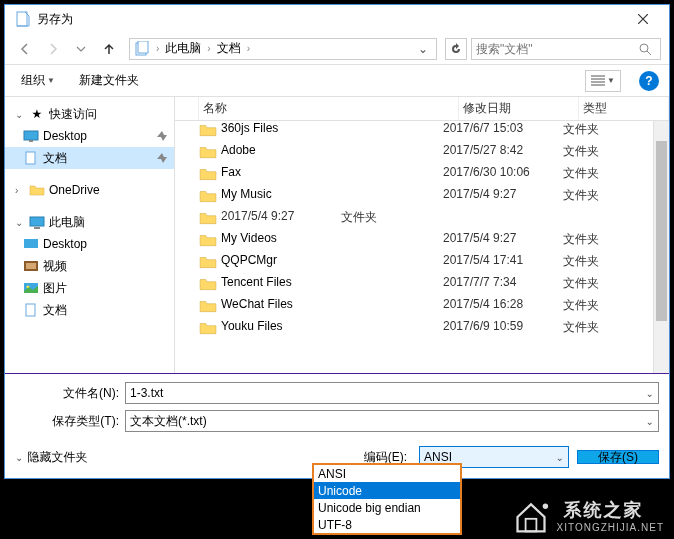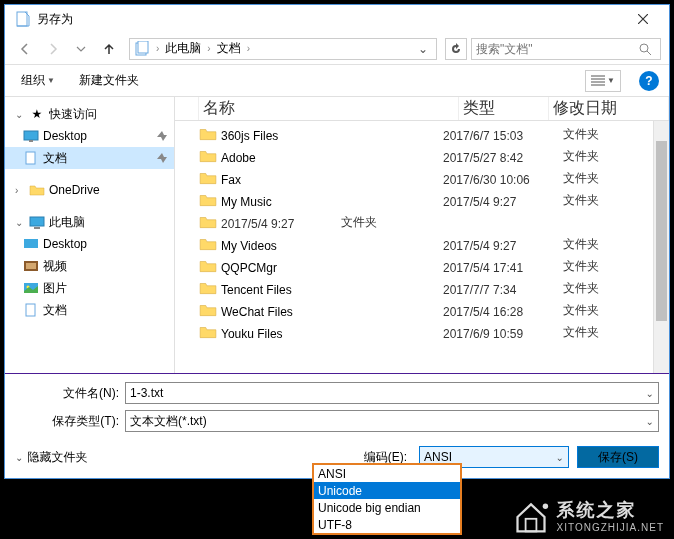--- a/index.html
+++ b/index.html
@@ -37,51 +37,51 @@
 .tree-icon { width: 16px; height: 16px; display: flex; align-items: center; justify-content: center; }
 .tree-label { flex: 1; white-space: nowrap; overflow: hidden; text-overflow: ellipsis; }
 .pin-icon { width: 12px; height: 12px; color: #888; margin-right: 6px; }
 .tree-spacer { height: 10px; }
 .filelist { flex: 1; display: flex; flex-direction: column; overflow: hidden; }
 .list-header { height: 24px; display: flex; align-items: center; border-bottom: 1px solid #e0e0e0; }
 .col-check { width: 24px; }
 .col-name { flex: 1; padding-left: 4px; }
 .col-date { width: 120px; }
 .col-type { width: 90px; }
-.col-head { font-size: 16px; color: #333; padding: 0 4px; border-right: 1px solid #eee; height: 100%; display: flex; align-items: center; }
+.col-head { font-size: 12px; color: #333; padding: 0 4px; border-right: 1px solid #eee; height: 100%; display: flex; align-items: center; }
 .list-body { flex: 1; overflow-y: auto; }
-.file-row { height: 22px; display: flex; align-items: flex-end; cursor: pointer; }
+.file-row { height: 22px; display: flex; align-items: flex-start; cursor: pointer; }
 .file-check { width: 24px; }
 .file-icon { width: 18px; height: 18px; margin-right: 4px; }
 .folder-svg { fill: #ffd968; stroke: #d6a93f; stroke-width: 0.5; }
 .file-name { flex: 1; }
 .file-date { width: 120px; color: #333; }
 .file-type { width: 90px; color: #333; }
 .bottom-panel { border-top: 1px solid #4c1d95; padding: 8px 10px 10px; }
 .field-row { display: flex; align-items: center; margin-bottom: 6px; }
 .field-label { width: 110px; text-align: right; padding-right: 6px; }
 .field-control { flex: 1; border-radius: 11px; }
 .combo { width: 100%; height: 22px; border: 1px solid #888; display: flex; align-items: center; padding: 0 4px; background: #fff; cursor: pointer; }
 .combo-text { flex: 1; }
 .combo-arrow { color: #555; font-size: 10px; }
 .button-row { display: flex; align-items: center; margin-top: 14px; gap: 8px; }
 .hide-folders { display: flex; align-items: center; gap: 4px; cursor: pointer; }
 .hide-exp { font-size: 10px; color: #555; }
 .button-row-spacer { flex: 1; }
 .enc-label { margin-right: 4px; }
 .enc-combo { width: 150px; height: 22px; border: 1px solid #0078d7; background: #e5f3ff; display: flex; align-items: center; padding: 0 4px; cursor: pointer; }
-.btn { width: 82px; height: 22px; border: 1px solid #888; background: #0369a1; display: flex; align-items: center; justify-content: center; cursor: pointer; }
+.btn { width: 82px; height: 14px; border: 1px solid #888; background: #0ea5e9; display: flex; align-items: center; justify-content: center; cursor: pointer; }
 .btn.primary { border: 1px solid #0078d7; }
 .dropdown-popup { position: absolute; left: 312px; top: 463px; width: 150px; border: 2px solid #e67e22; background: #fff; z-index: 10; }
 .dropdown-item { height: 17px; padding: 0 4px; display: flex; align-items: center; cursor: pointer; font-size: 12px; }
 .dropdown-item.selected { background: #0078d7; color: #fff; }
 .watermark { position: absolute; right: 10px; bottom: 4px; display: flex; align-items: center; gap: 8px; color: #ddd; }
 .wm-logo { width: 36px; height: 36px; }
 .wm-text { display: flex; flex-direction: column; line-height: 1.2; }
-.wm-main { font-size: 18px; font-weight: bold; letter-spacing: 2px; }
+.wm-main { font-size: 18px; font-weight: bold; letter-spacing: 2px; margin-left: 7px; }
 .wm-sub { font-size: 10px; color: #bbb; letter-spacing: 1px; }
 .scrollbar-v { width: 16px; background: #f0f0f0; border-left: 1px solid #e0e0e0; position: relative; }
 .scroll-thumb { position: absolute; left: 2px; right: 2px; top: 20px; height: 180px; background: #c0c0c0; }
 .list-container { display: flex; flex: 1; overflow: hidden; }
 </style>
 </head>
 <body>
 
 <div class="dialog">
   <div class="titlebar">
@@ -231,22 +231,22 @@
             <rect x="3" y="2" width="9" height="12" fill="#fff" stroke="#6aa8e0"></rect>
           </svg>
           <span class="tree-label">文档</span>
         </div>
     </div>
 
     <div class="filelist">
       <div class="list-header">
         <div class="col-head col-check"></div>
         <div class="col-head col-name">名称</div>
+        <div class="col-head col-date">修改日期</div>
         <div class="col-head col-type">类型</div>
-        <div class="col-head col-date">修改日期</div>
       </div>
       <div class="list-container">
         <div class="list-body" id="list-body">
             <div class="file-row">
               <div class="file-check"></div>
               <svg class="file-icon" viewBox="0 0 16 16">
                 <path class="folder-svg" d="M1 4 L6 4 L7 6 L15 6 L15 13 L1 13 Z"></path>
               </svg>
               <div class="file-name">360js Files</div>
               <div class="file-date">2017/6/7 15:03</div>

